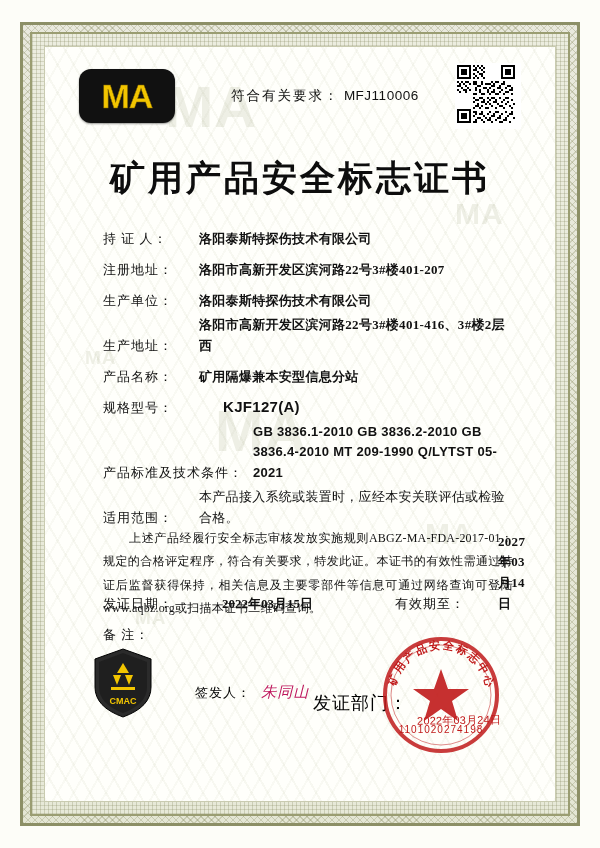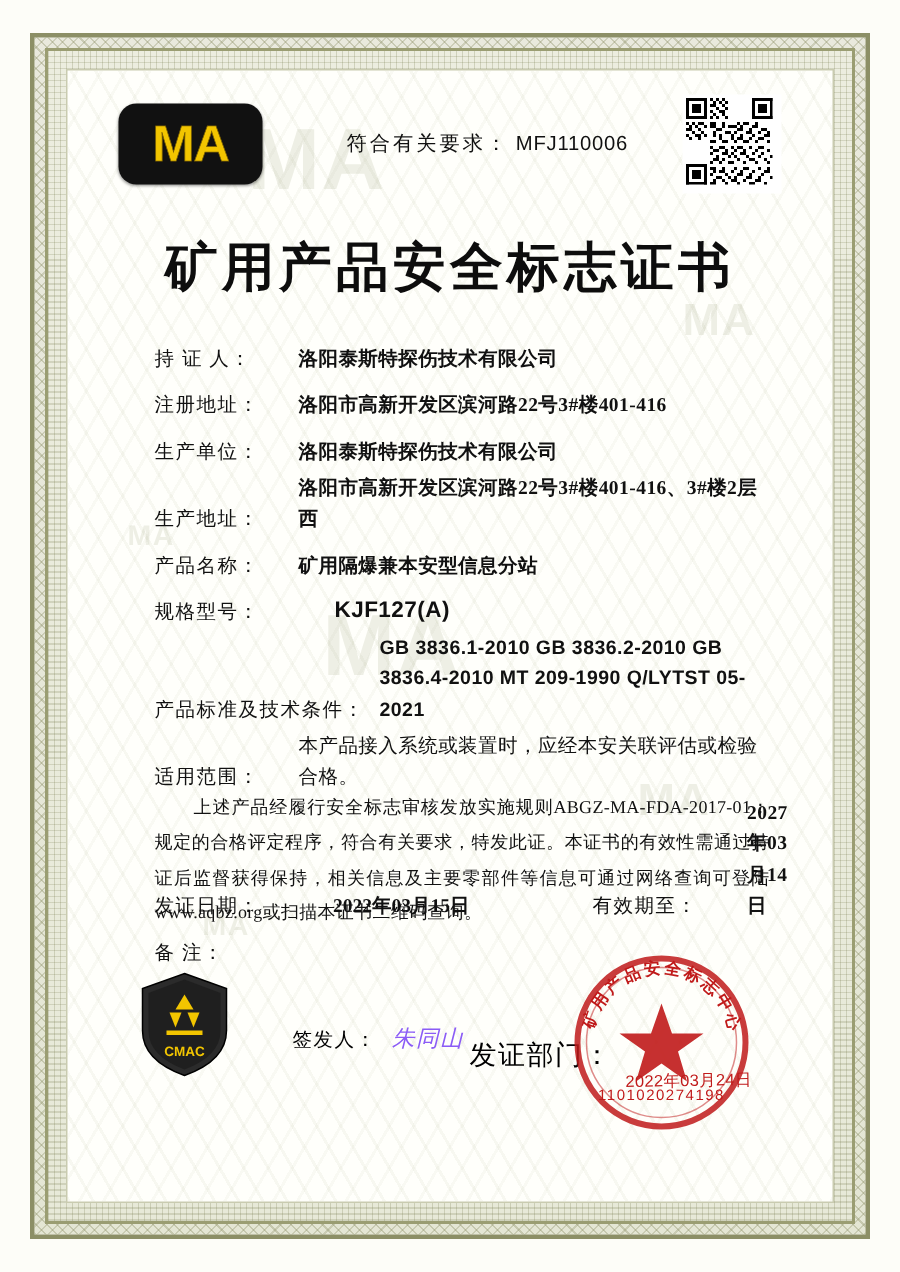--- a/index.html
+++ b/index.html
@@ -176,21 +176,21 @@
   }
   .sig{
     position:absolute;left:150px;top:36px;
     font-size:13px;letter-spacing:1px;
   }
   .sig .name{
     font-family:"DejaVu Serif", serif;
     font-style:italic;
     font-size:15px;
     margin-left:6px;
-    color:#8b5cf6;
+    color:#be185d;
   }
   .dept{
     position:absolute;left:268px;top:44px;
     font-size:18px;letter-spacing:1px;
   }
   .seal{
     position:absolute;left:330px;top:-18px;
     width:132px;height:132px;
   }
   .seal-date{
@@ -390,21 +390,21 @@
 
     <div class="fields">
 
       <div class="row">
         <div class="k">持 证 人：</div>
         <div class="v">洛阳泰斯特探伤技术有限公司</div>
       </div>
 
       <div class="row">
         <div class="k">注册地址：</div>
-        <div class="v">洛阳市高新开发区滨河路22号3#楼401-416</div>
+        <div class="v">洛阳市高新开发区滨河路22号3#楼401-207</div>
       </div>
 
       <div class="row">
         <div class="k">生产单位：</div>
         <div class="v">洛阳泰斯特探伤技术有限公司</div>
       </div>
 
       <div class="row">
         <div class="k">生产地址：</div>
         <div class="v">洛阳市高新开发区滨河路22号3#楼401-416、3#楼2层西</div>

